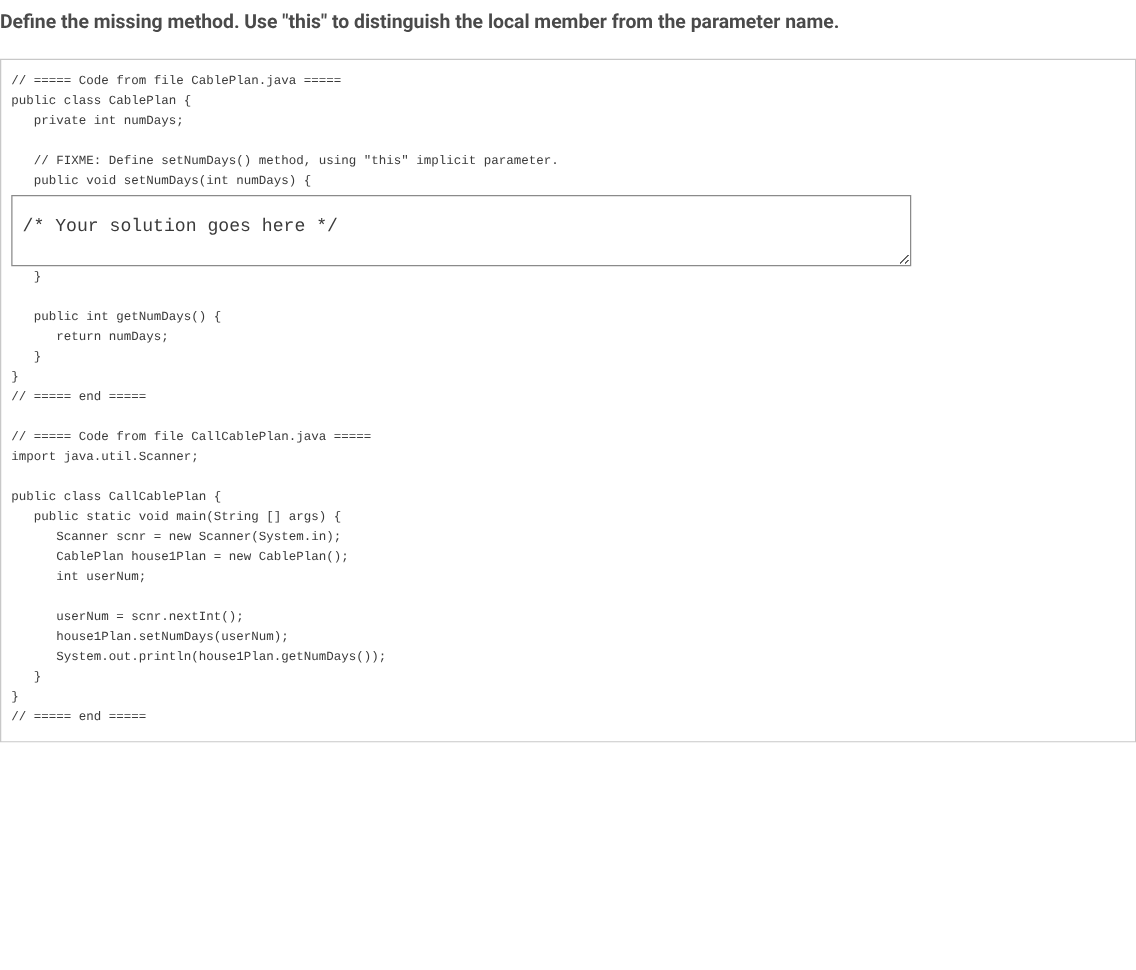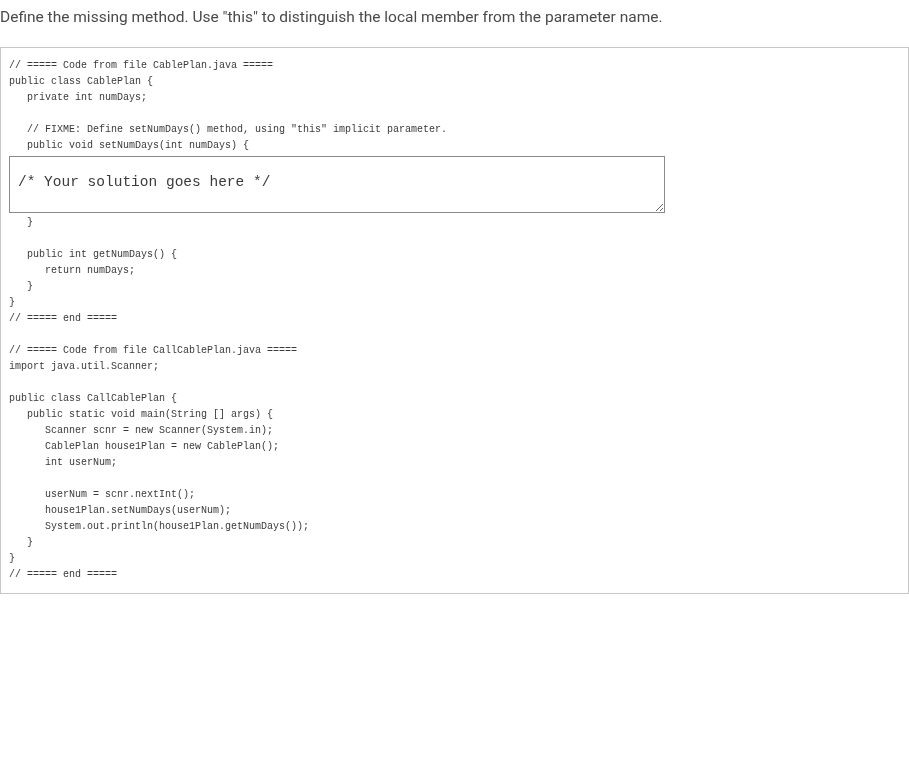--- a/index.html
+++ b/index.html
@@ -12,21 +12,21 @@
       background: #ffffff;
       color: #333333;
       padding: 0;
       font-size: 15px;
       line-height: 1.5;
     }
     .instruction {
       padding: 6px 0 18px 0;
       font-size: 15.5px;
       color: #4a4a4a;
-      font-weight: 400;
+      font-weight: 700;
     }
     .code-container {
       border: 1px solid #c8c8c8;
       padding: 10px 8px;
       background: #ffffff;
     }
     .code-block {
       font-family: "Menlo", "Consolas", "Courier New", monospace;
       font-size: 10px;
       line-height: 1.6;
@@ -38,21 +38,21 @@
       min-height: 1.6em;
     }
     .solution-area {
       display: flex;
       align-items: flex-start;
       margin: 2px 0 2px 0;
     }
     .solution-box {
       border: 1px solid #8a8a8a;
       padding: 14px 8px 18px 8px;
-      width: 656px;
+      width: 720px;
       min-height: 54px;
       resize: both;
       overflow: auto;
       font-family: "Menlo", "Consolas", "Courier New", monospace;
       font-size: 14.5px;
       line-height: 1.6;
       color: #3a3a3a;
       background: #ffffff;
       outline: none;
     }

